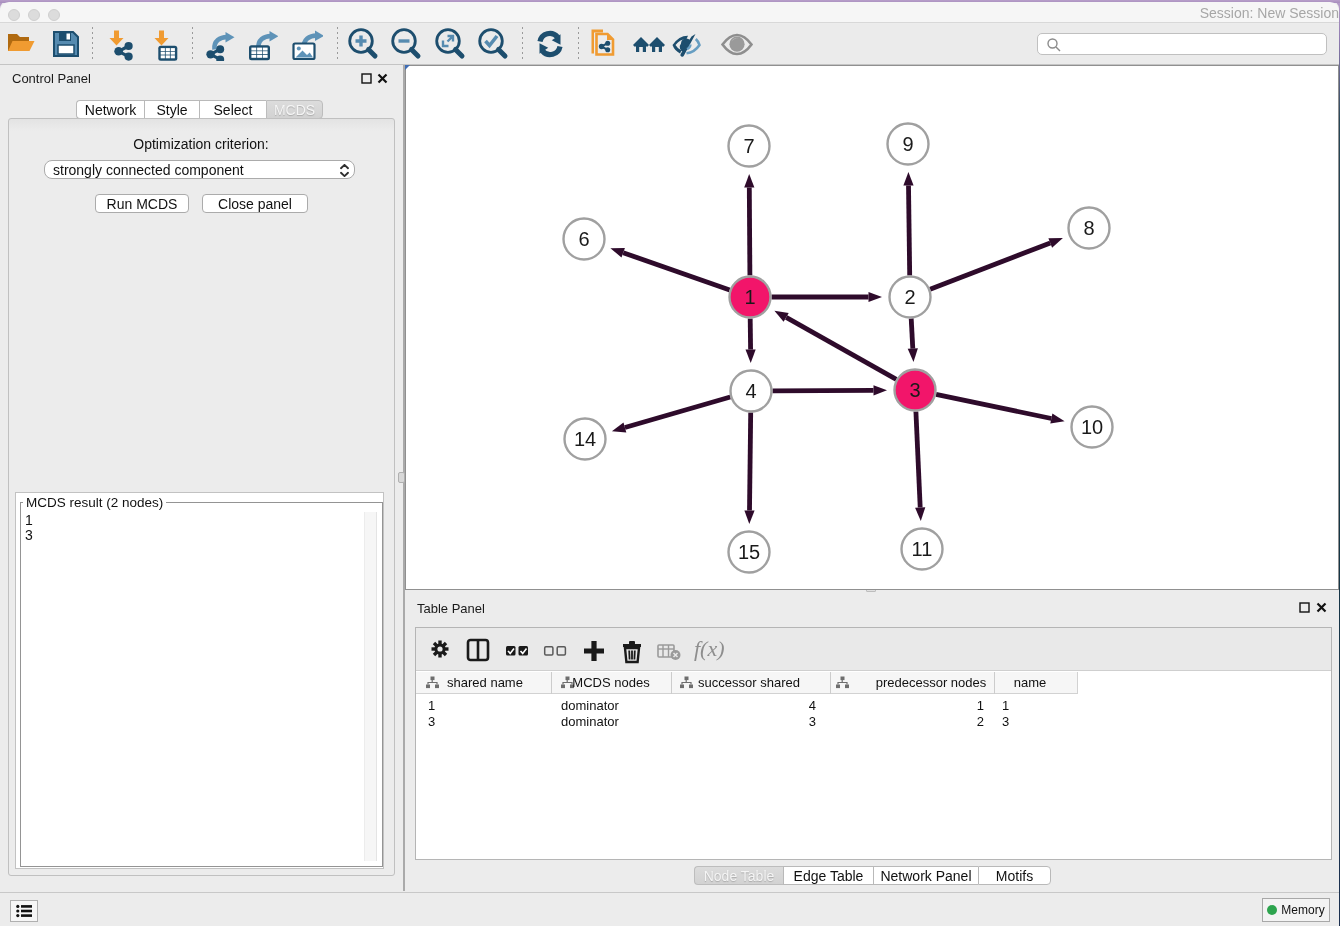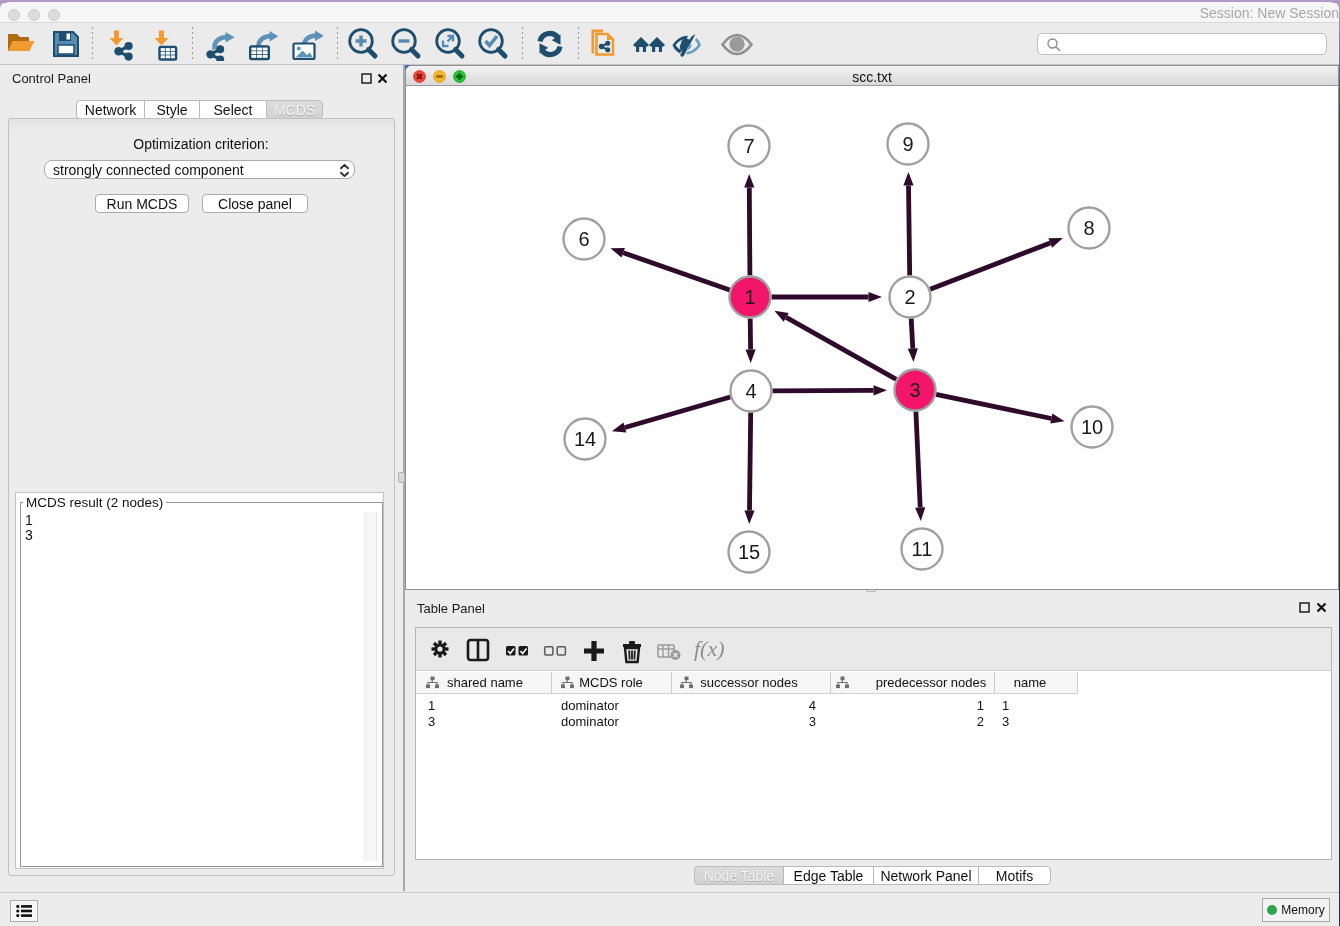--- a/index.html
+++ b/index.html
@@ -259,35 +259,20 @@
     <div id="fs-scroll"></div>
     <div id="fs-legend">MCDS result (2 nodes)</div>
     <div id="fs-text">1<br>3</div>
   </div>
 </div>
 <div class="abs" id="vdivider"></div>
 <div class="abs" id="vgrip"></div>
 <div class="abs" style="left:866px;top:585px;width:10px;height:7px;background:#e0e0e0;border:1px solid #bdbdbd;border-radius:1px;"></div>
 
 <div class="abs" id="netwin">
-  <div id="nw-titlebar">
-    <svg class="tfl" style="left:7px;" width="13" height="13" viewBox="0 0 13 13">
-        <circle cx="6.5" cy="6.5" r="6" fill="#ee4741" stroke="#d6352f" stroke-width="0.8"></circle>
-        <path d="M4 4 L9 9 M9 4 L4 9" stroke="#8c130d" stroke-width="2.4"></path>
-      </svg>
-    <svg class="tfl" style="left:27px;" width="13" height="13" viewBox="0 0 13 13">
-        <circle cx="6.5" cy="6.5" r="6" fill="#f5b52b" stroke="#e0a016" stroke-width="0.8"></circle>
-        <path d="M3.2 6.5 H9.8" stroke="#92610a" stroke-width="2.4"></path>
-      </svg>
-    <svg class="tfl" style="left:47px;" width="13" height="13" viewBox="0 0 13 13">
-        <circle cx="6.5" cy="6.5" r="6" fill="#27c337" stroke="#17aa28" stroke-width="0.8"></circle>
-        <path d="M3.2 6.5 H9.8 M6.5 3.2 V9.8" stroke="#09610f" stroke-width="2.4"></path>
-      </svg>
-    <div id="nw-title">scc.txt</div>
-  </div>
   <div id="corner-tri"></div>
   <svg width="932" height="501" style="position:absolute;left:0;top:22px" viewBox="0 0 932 501">
     <g stroke="#2e0b2b" stroke-width="4.8" fill="none">
       <line x1="343.9" y1="187.5" x2="343.3" y2="99.5"></line>
       <polygon points="343.2,86.0 348.4,99.5 338.2,99.5"></polygon>
       <line x1="323.7" y1="201.9" x2="217.2" y2="164.7"></line>
       <polygon points="204.4,160.2 218.9,159.9 215.5,169.5"></polygon>
       <line x1="365.5" y1="209.0" x2="462.5" y2="209.0"></line>
       <polygon points="476.0,209.0 462.5,214.1 462.5,203.9"></polygon>
       <line x1="344.2" y1="230.5" x2="344.6" y2="261.5"></line>
@@ -425,31 +410,31 @@
       <div class="th" style="left:-6px;width:150px;">shared name</div>
       <div class="thsep" style="left:135px;"></div>
       <div class="hicon" style="left:145px;"><svg width="13" height="13" viewBox="0 0 13 13">
             <g fill="#6e6e6e">
               <rect x="4.5" y="0.5" width="4" height="3.6"></rect>
               <rect x="0" y="8.5" width="4" height="3.6"></rect>
               <rect x="9" y="8.5" width="4" height="3.6"></rect>
               <path d="M6.2 4 v2.2 M2 8.6 V6.5 H11 V8.6" stroke="#6e6e6e" fill="none" stroke-width="1.2"></path>
             </g>
           </svg></div>
-      <div class="th" style="left:120px;width:150px;">MCDS role</div>
+      <div class="th" style="left:120px;width:150px;">MCDS nodes</div>
       <div class="thsep" style="left:255px;"></div>
       <div class="hicon" style="left:264px;"><svg width="13" height="13" viewBox="0 0 13 13">
             <g fill="#6e6e6e">
               <rect x="4.5" y="0.5" width="4" height="3.6"></rect>
               <rect x="0" y="8.5" width="4" height="3.6"></rect>
               <rect x="9" y="8.5" width="4" height="3.6"></rect>
               <path d="M6.2 4 v2.2 M2 8.6 V6.5 H11 V8.6" stroke="#6e6e6e" fill="none" stroke-width="1.2"></path>
             </g>
           </svg></div>
-      <div class="th" style="left:258px;width:150px;">successor nodes</div>
+      <div class="th" style="left:258px;width:150px;">successor shared</div>
       <div class="thsep" style="left:414px;"></div>
       <div class="hicon" style="left:420px;"><svg width="13" height="13" viewBox="0 0 13 13">
             <g fill="#6e6e6e">
               <rect x="4.5" y="0.5" width="4" height="3.6"></rect>
               <rect x="0" y="8.5" width="4" height="3.6"></rect>
               <rect x="9" y="8.5" width="4" height="3.6"></rect>
               <path d="M6.2 4 v2.2 M2 8.6 V6.5 H11 V8.6" stroke="#6e6e6e" fill="none" stroke-width="1.2"></path>
             </g>
           </svg></div>
       <div class="th" style="left:440px;width:150px;">predecessor nodes</div>

